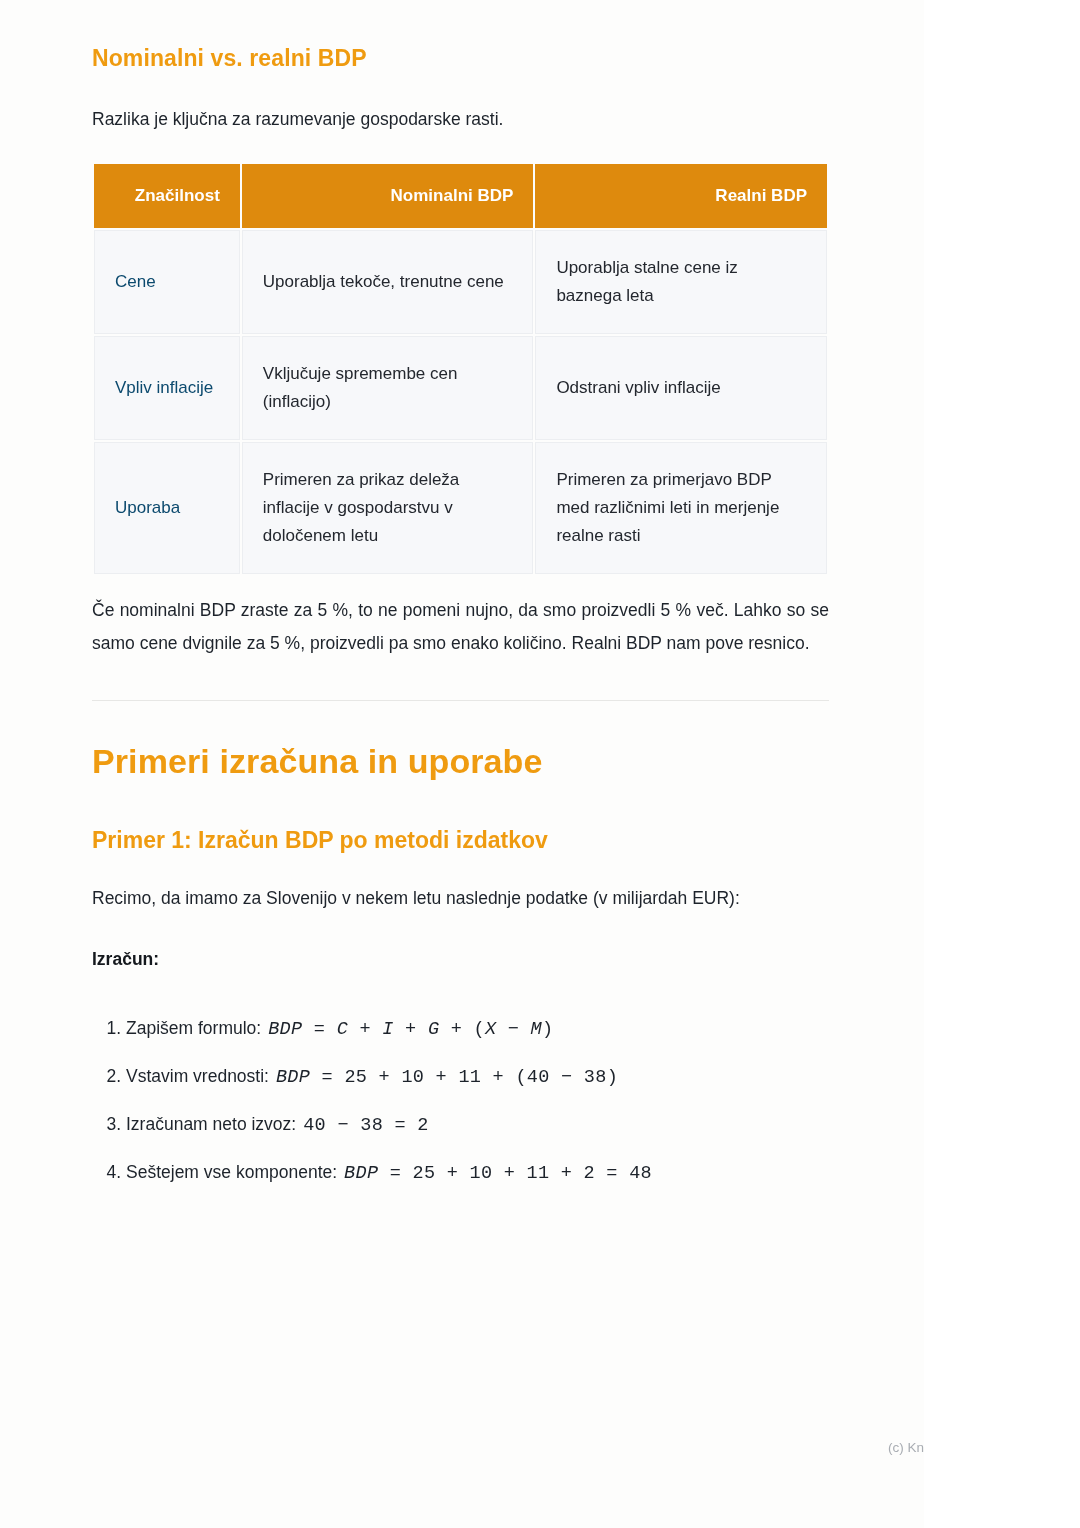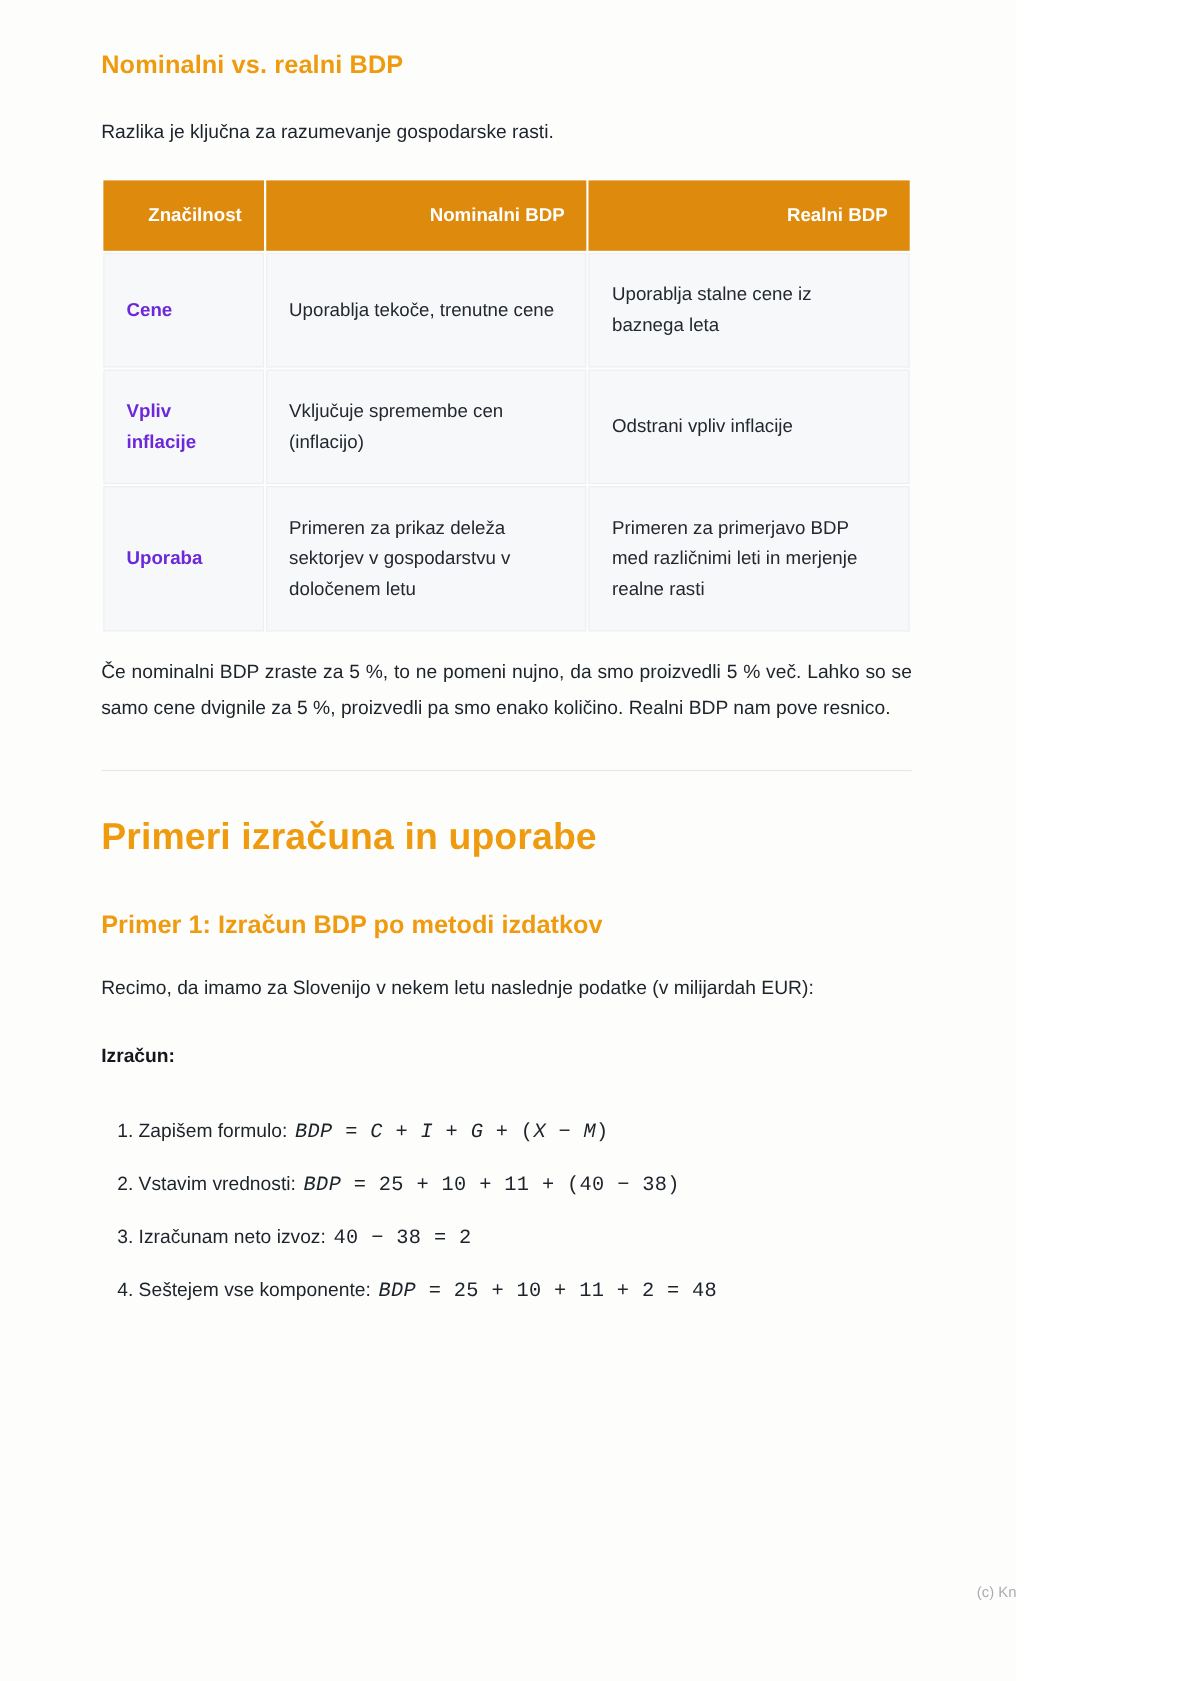--- a/index.html
+++ b/index.html
@@ -48,21 +48,21 @@
     background: var(--table-header-bg, #de8a0d);
     color: #ffffff; font-size: 17px; font-weight: 700;
     text-align: right; padding: 22px 20px;
   }
   table.cmp td {
     background: var(--table-row-bg, #f7f8fa);
     font-size: 17px; line-height: 28px; color: #23272e;
     padding: 23px 20px; vertical-align: middle;
     border: 1px solid #eceef1;
   }
-  table.cmp td.feat { font-weight: 700; color: #6d28d9; }
+  table.cmp td.feat { font-weight: 400; color: #0c4a6e; }
 
   .divider {
     border: none; border-top: 1px solid var(--divider, #e7e7e5);
     margin: 40px 0 0;
   }
 
   ul.bullets {
     margin: 34px 0 0; padding-left: 34px;
     list-style: disc;
   }
@@ -120,21 +120,21 @@
           <td>Uporablja tekoče, trenutne cene</td>
           <td>Uporablja stalne cene iz baznega leta</td>
         </tr>
         <tr>
           <td class="feat">Vpliv inflacije</td>
           <td>Vključuje spremembe cen (inflacijo)</td>
           <td>Odstrani vpliv inflacije</td>
         </tr>
         <tr>
           <td class="feat">Uporaba</td>
-          <td>Primeren za prikaz deleža sektorjev v gospodarstvu v določenem letu</td>
+          <td>Primeren za prikaz deleža inflacije v gospodarstvu v določenem letu</td>
           <td>Primeren za primerjavo BDP med različnimi leti in merjenje realne rasti</td>
         </tr>
       </tbody>
     </table>
 
     <p class="para justify">Če nominalni BDP zraste za 5 %, to ne pomeni nujno, da smo proizvedli 5 % več. Lahko so se samo cene dvignile za 5 %, proizvedli pa smo enako količino. Realni BDP nam pove resnico.</p>
 
     <hr class="divider">
 
     <h1 class="h-big">Primeri izračuna in uporabe</h1>

